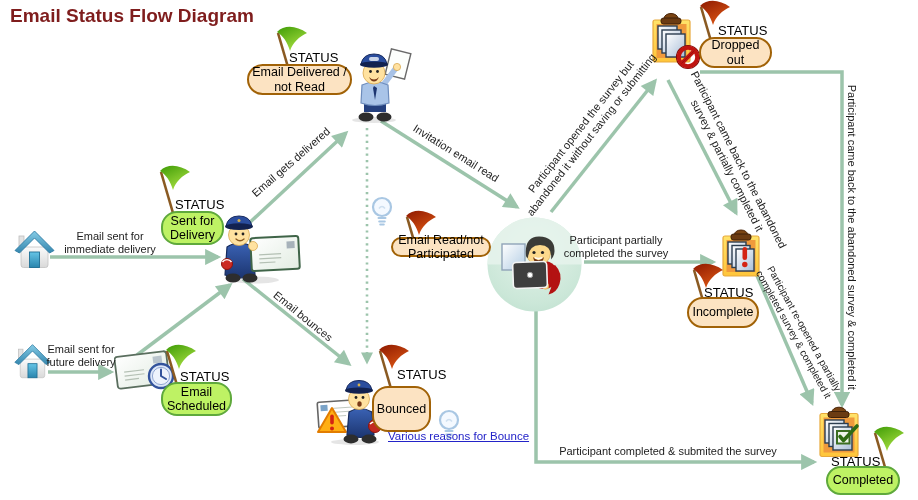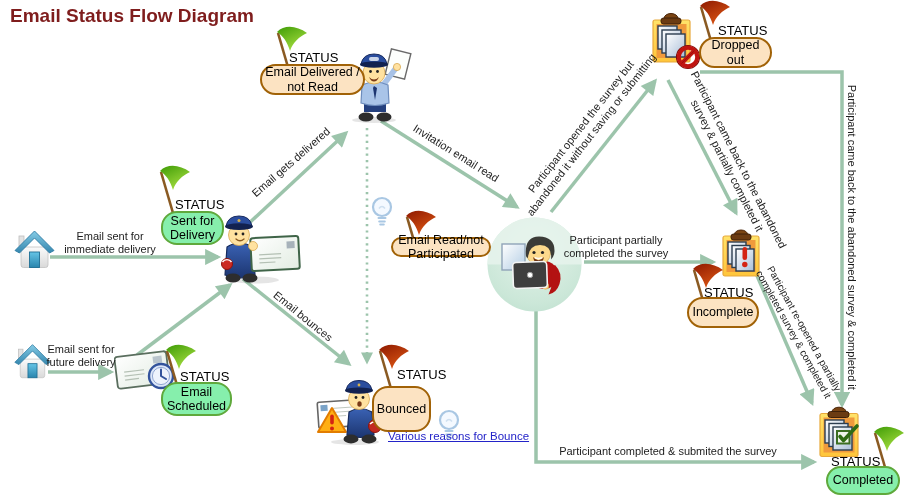--- a/index.html
+++ b/index.html
@@ -9,21 +9,21 @@
   .abs{position:absolute;}
   .title{position:absolute;left:10px;top:5px;font-size:19px;font-weight:bold;color:#7f1d1d;
          letter-spacing:0px;}
   .edge-label{position:absolute;z-index:3;font-size:11px;color:#1c1c1c;white-space:pre-line;
               text-align:center;line-height:12.5px;transform-origin:center center;}
   .status-tag{position:absolute;font-size:13px;color:#000000;}
   .bubble{position:absolute;display:flex;align-items:center;justify-content:center;
           text-align:center;white-space:pre-line;font-size:12.5px;line-height:14.5px;color:#000;
           border-radius:16px;box-sizing:border-box;}
   .bubble-peach{background:#fce3c2;border:2px solid #a16207;}
-  .bubble-green{background:#86efac;border:2px solid #5fa93c;}
+  .bubble-green{background:#bef264;border:2px solid #5fa93c;}
   .link{position:absolute;font-size:11.5px;color:#2323c8;text-decoration:underline;cursor:pointer;}
 </style>
 </head>
 <body>
 
 <div id="stage">
 
   <svg id="arrows" width="918" height="500" viewBox="0 0 918 500">
     <defs>
       <marker id="ah" viewBox="0 0 10 10" refX="8" refY="5" markerWidth="5.6" markerHeight="4.6" orient="auto-start-reverse">
@@ -351,21 +351,21 @@
   <div class="status-tag" style="left:289px;top:50px;">STATUS</div>
   <div class="status-tag" style="left:180px;top:369px;">STATUS</div>
   <div class="status-tag" style="left:397px;top:367px;">STATUS</div>
   <div class="status-tag" style="left:424px;top:238px;">STATUS</div>
   <div class="status-tag" style="left:718px;top:23px;">STATUS</div>
   <div class="status-tag" style="left:704px;top:285px;">STATUS</div>
   <div class="status-tag" style="left:831px;top:454px;">STATUS</div>
 
   <div class="bubble bubble-green" style="left:161px;top:211px;width:63px;height:34px;">Sent for
 Delivery</div>
-  <div class="bubble bubble-peach" style="left:247px;top:64px;width:105px;height:31px;margin-left:13px;">Email Delivered /
+  <div class="bubble bubble-peach" style="left:247px;top:64px;width:105px;height:31px;">Email Delivered /
 not Read</div>
   <div class="bubble bubble-green" style="left:161px;top:382px;width:71px;height:34px;">Email
 Scheduled</div>
   <div class="bubble bubble-peach" style="left:372px;top:380px;width:59px;height:46px;margin-top:6px;">Bounced</div>
   <div class="bubble bubble-peach" style="left:391px;top:237px;width:100px;height:20px;">Email Read/not
 Participated</div>
   <div class="bubble bubble-peach" style="left:699px;top:37px;width:73px;height:31px;">Dropped
 out</div>
   <div class="bubble bubble-green" style="left:826px;top:466px;width:74px;height:29px;">Completed</div>
   <div class="bubble bubble-peach" style="left:687px;top:297px;width:72px;height:31px;">Incomplete</div>

